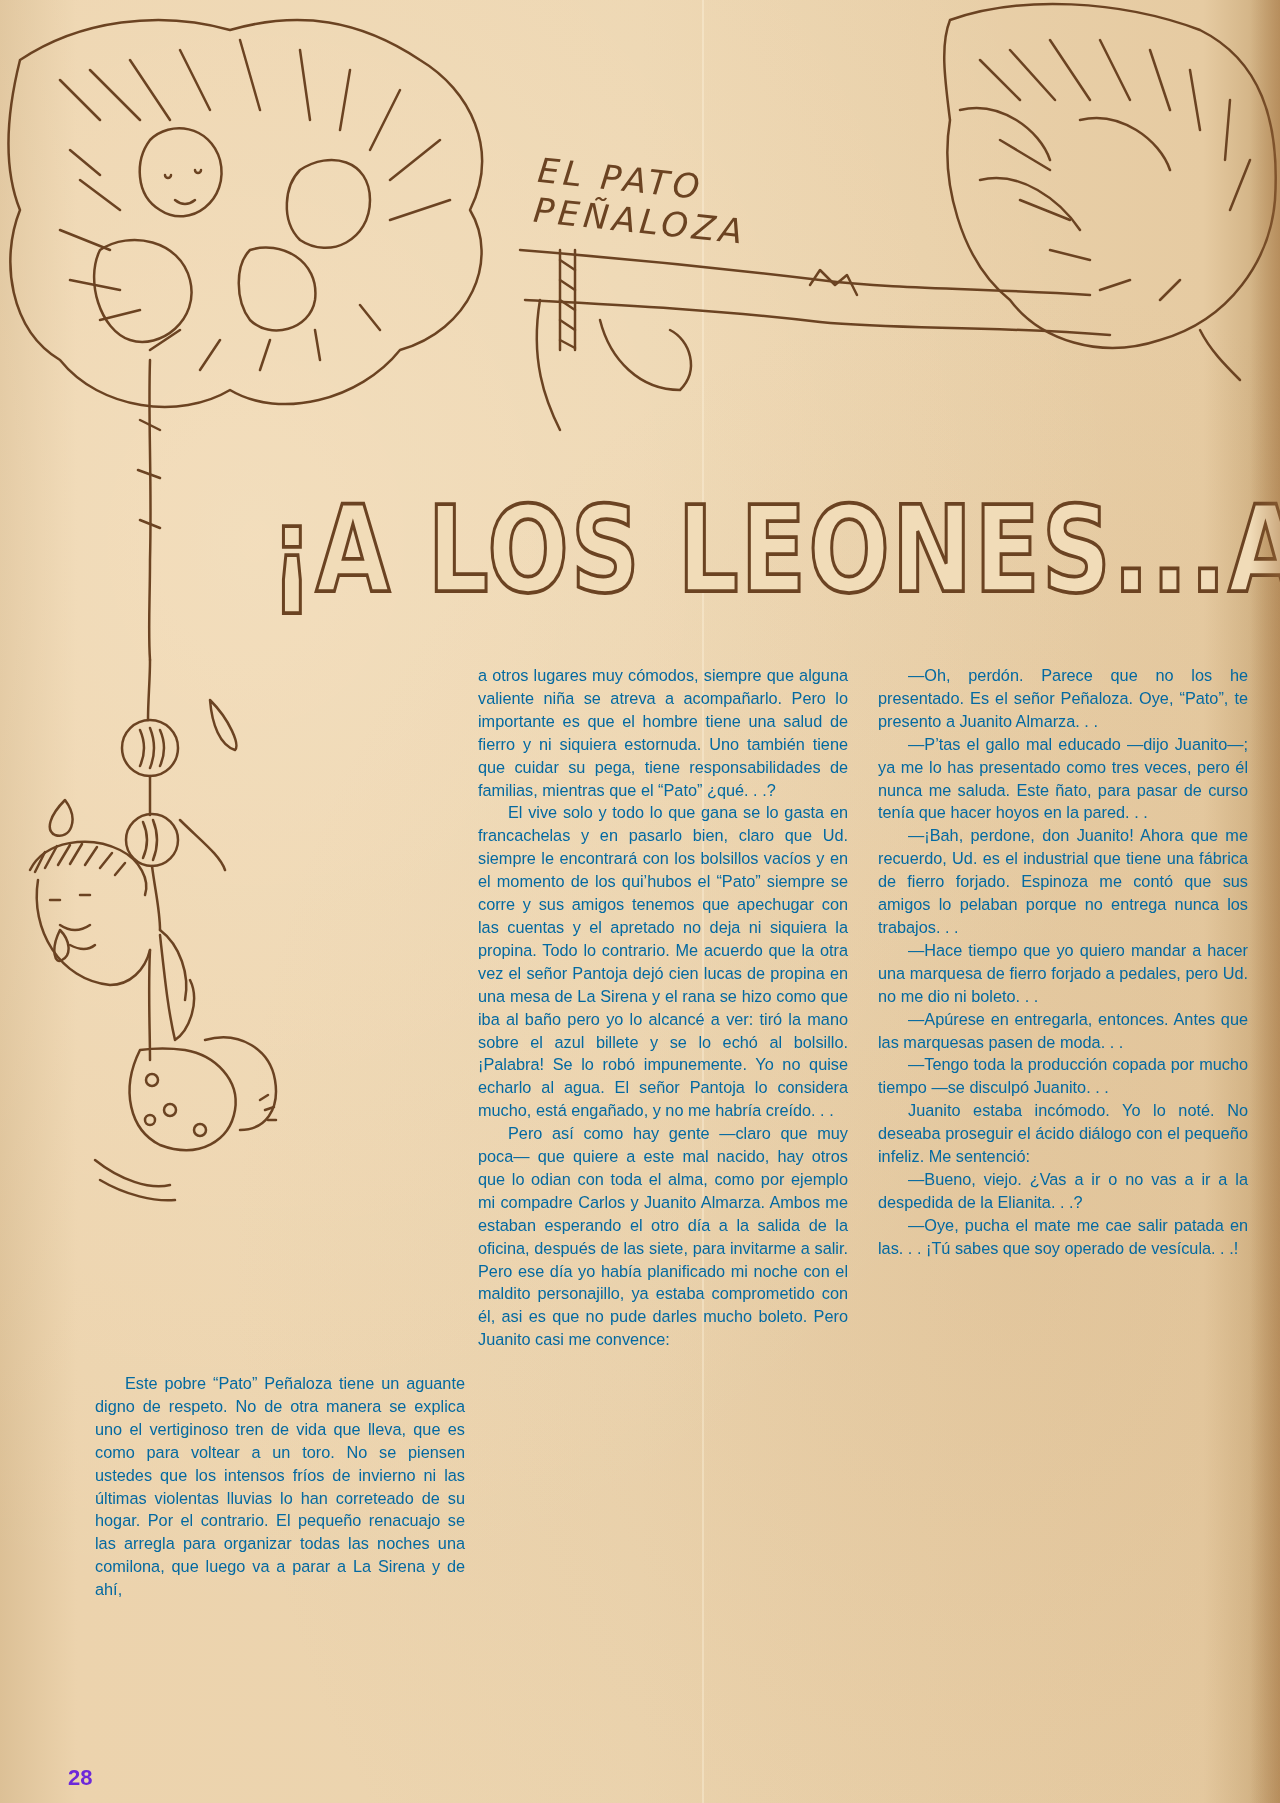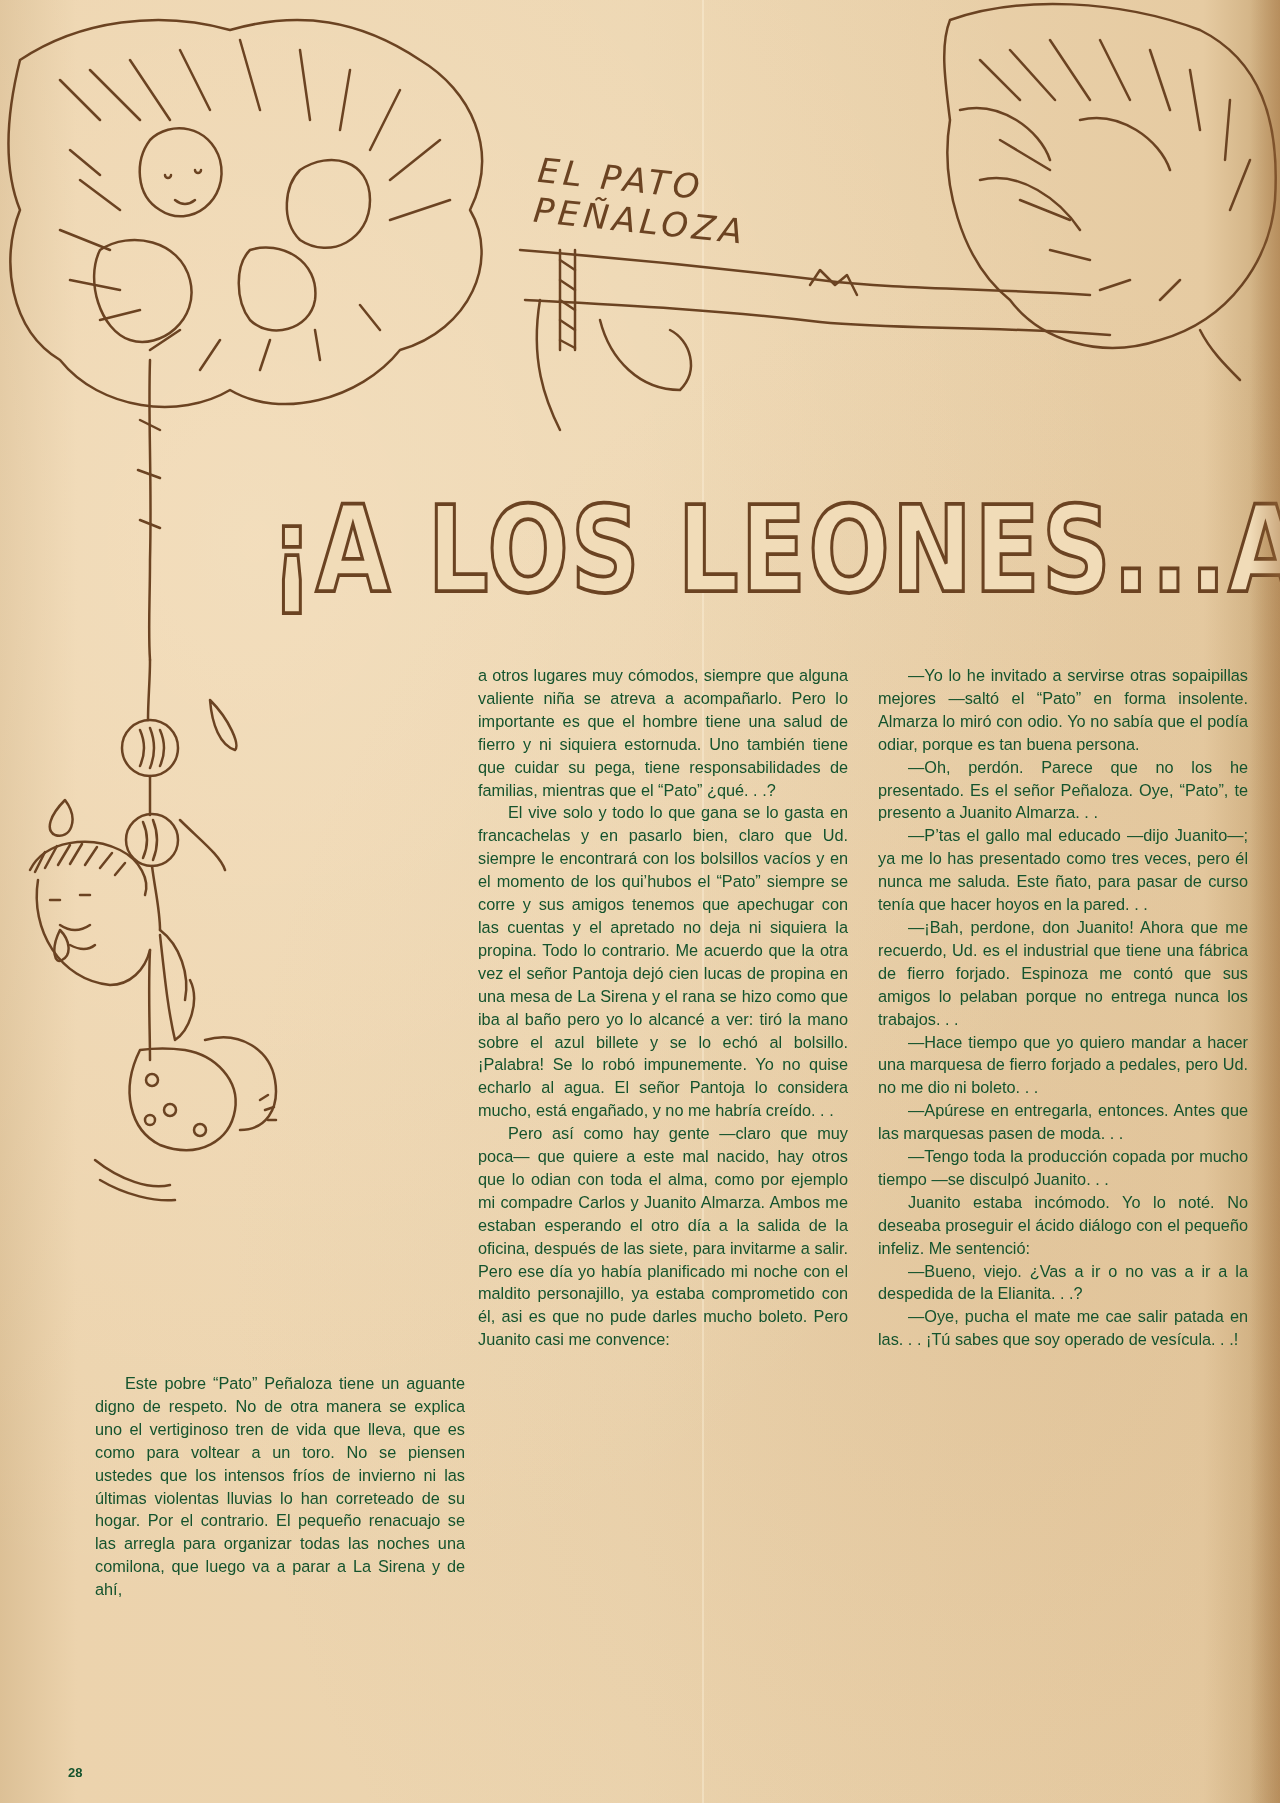--- a/index.html
+++ b/index.html
@@ -21,31 +21,31 @@
     letter-spacing: 4px; transform: rotate(6deg); transform-origin: left top;
     font-style: italic;
   }
   .headline {
     position: absolute; left: 270px; top: 485px; width: 1010px; height: 130px;
     font-family: "DejaVu Sans", sans-serif; font-weight: bold; font-size: 96px;
     color: #f1dcb8; -webkit-text-stroke: 3px #6b4322; letter-spacing: 2px;
     white-space: nowrap; line-height: 130px; transform: scaleY(1.25);
   }
   .col {
-    position: absolute; font-size: 16.3px; line-height: 22.9px; color: #14532d;
+    position: absolute; font-size: 16.3px; line-height: 22.9px; color: #0369a1;
     text-align: justify;
   }
   .col p { margin: 0; text-indent: 30px; }
   .col p.noindent { text-indent: 0; }
   .col-1 { left: 95px; top: 1372px; width: 370px; }
   .col-2 { left: 478px; top: 664px; width: 370px; }
   .col-3 { left: 878px; top: 664px; width: 370px; }
   .page-number {
-    position: absolute; left: 68px; top: 1765px; font-size: 13px; font-weight: bold;
-    color: #14532d;
+    position: absolute; left: 68px; top: 1765px; font-size: 22px; font-weight: bold;
+    color: #6d28d9;
   }
   .spine {
     position: absolute; right: 0; top: 0; width: 30px; height: 1803px;
     background: linear-gradient(90deg, rgba(170,120,70,0), rgba(160,110,60,0.45));
   }
   .fold {
     position: absolute; left: 702px; top: 0; width: 2px; height: 1803px;
     background: rgba(255,245,225,0.35);
   }
 </style>
@@ -126,21 +126,20 @@
   <p>Este pobre “Pato” Peñaloza tiene un aguante digno de respeto. No de otra manera se explica uno el vertiginoso tren de vida que lleva, que es como para voltear a un toro. No se piensen ustedes que los intensos fríos de invierno ni las últimas violentas lluvias lo han correteado de su hogar. Por el contrario. El pequeño renacuajo se las arregla para organizar todas las noches una comilona, que luego va a parar a La Sirena y de ahí,</p>
 </div>
 
 <div class="col col-2">
   <p class="noindent">a otros lugares muy cómodos, siempre que alguna valiente niña se atreva a acompañarlo. Pero lo importante es que el hombre tiene una salud de fierro y ni siquiera estornuda. Uno también tiene que cuidar su pega, tiene responsabilidades de familias, mientras que el “Pato” ¿qué. . .?</p>
   <p>El vive solo y todo lo que gana se lo gasta en francachelas y en pasarlo bien, claro que Ud. siempre le encontrará con los bolsillos vacíos y en el momento de los qui’hubos el “Pato” siempre se corre y sus amigos tenemos que apechugar con las cuentas y el apretado no deja ni siquiera la propina. Todo lo contrario. Me acuerdo que la otra vez el señor Pantoja dejó cien lucas de propina en una mesa de La Sirena y el rana se hizo como que iba al baño pero yo lo alcancé a ver: tiró la mano sobre el azul billete y se lo echó al bolsillo. ¡Palabra! Se lo robó impunemente. Yo no quise echarlo al agua. El señor Pantoja lo considera mucho, está engañado, y no me habría creído. . .</p>
   <p>Pero así como hay gente —claro que muy poca— que quiere a este mal nacido, hay otros que lo odian con toda el alma, como por ejemplo mi compadre Carlos y Juanito Almarza. Ambos me estaban esperando el otro día a la salida de la oficina, después de las siete, para invitarme a salir. Pero ese día yo había planificado mi noche con el maldito personajillo, ya estaba comprometido con él, asi es que no pude darles mucho boleto. Pero Juanito casi me convence:</p>
 </div>
 
 <div class="col col-3">
-  <p>—Yo lo he invitado a servirse otras sopaipillas mejores —saltó el “Pato” en forma insolente. Almarza lo miró con odio. Yo no sabía que el podía odiar, porque es tan buena persona.</p>
   <p>—Oh, perdón. Parece que no los he presentado. Es el señor Peñaloza. Oye, “Pato”, te presento a Juanito Almarza. . .</p>
   <p>—P’tas el gallo mal educado —dijo Juanito—; ya me lo has presentado como tres veces, pero él nunca me saluda. Este ñato, para pasar de curso tenía que hacer hoyos en la pared. . .</p>
   <p>—¡Bah, perdone, don Juanito! Ahora que me recuerdo, Ud. es el industrial que tiene una fábrica de fierro forjado. Espinoza me contó que sus amigos lo pelaban porque no entrega nunca los trabajos. . .</p>
   <p>—Hace tiempo que yo quiero mandar a hacer una marquesa de fierro forjado a pedales, pero Ud. no me dio ni boleto. . .</p>
   <p>—Apúrese en entregarla, entonces. Antes que las marquesas pasen de moda. . .</p>
   <p>—Tengo toda la producción copada por mucho tiempo —se disculpó Juanito. . .</p>
   <p>Juanito estaba incómodo. Yo lo noté. No deseaba proseguir el ácido diálogo con el pequeño infeliz. Me sentenció:</p>
   <p>—Bueno, viejo. ¿Vas a ir o no vas a ir a la despedida de la Elianita. . .?</p>
   <p>—Oye, pucha el mate me cae salir patada en las. . . ¡Tú sabes que soy operado de vesícula. . .!</p>
 </div>

